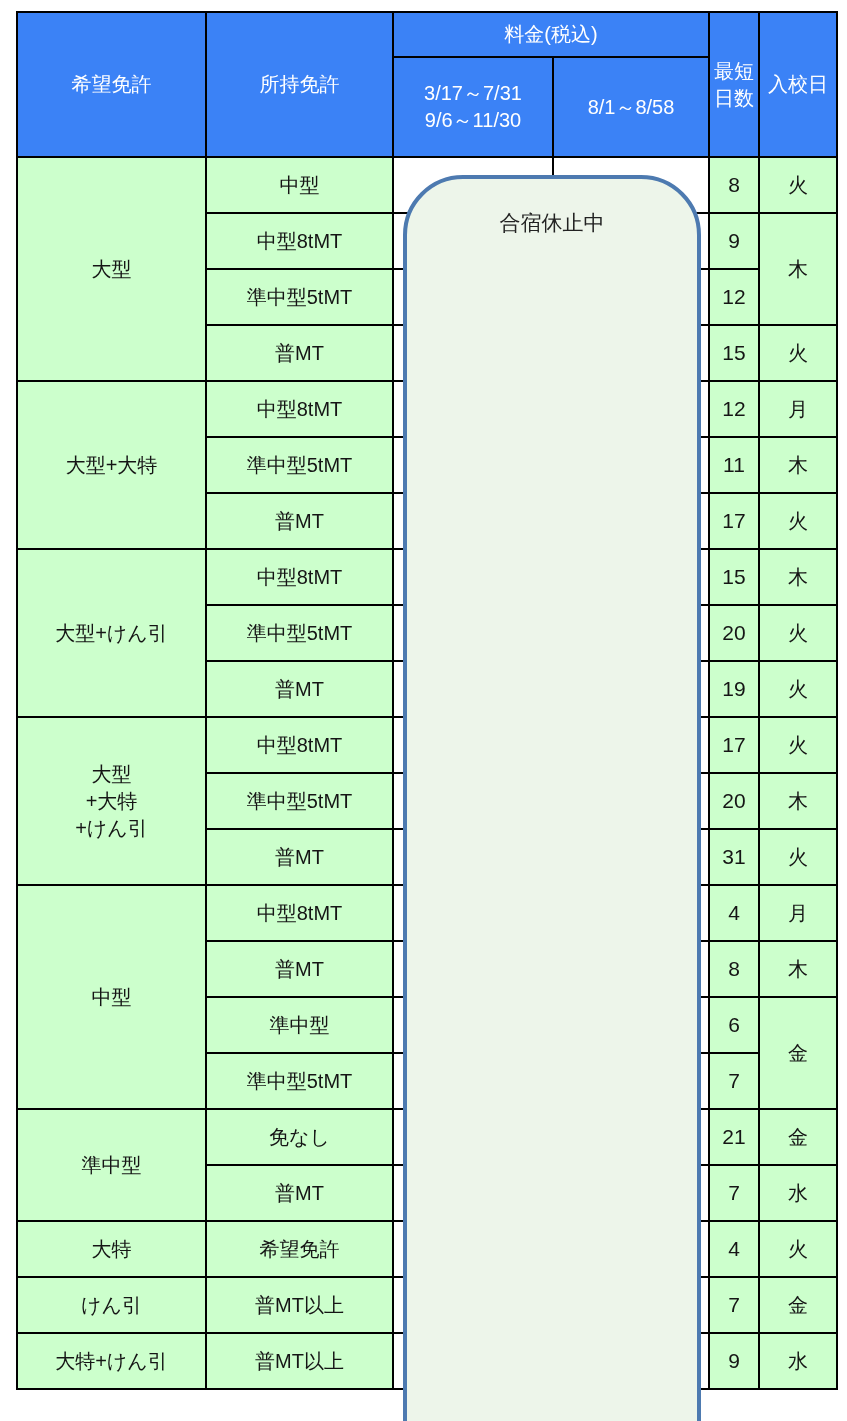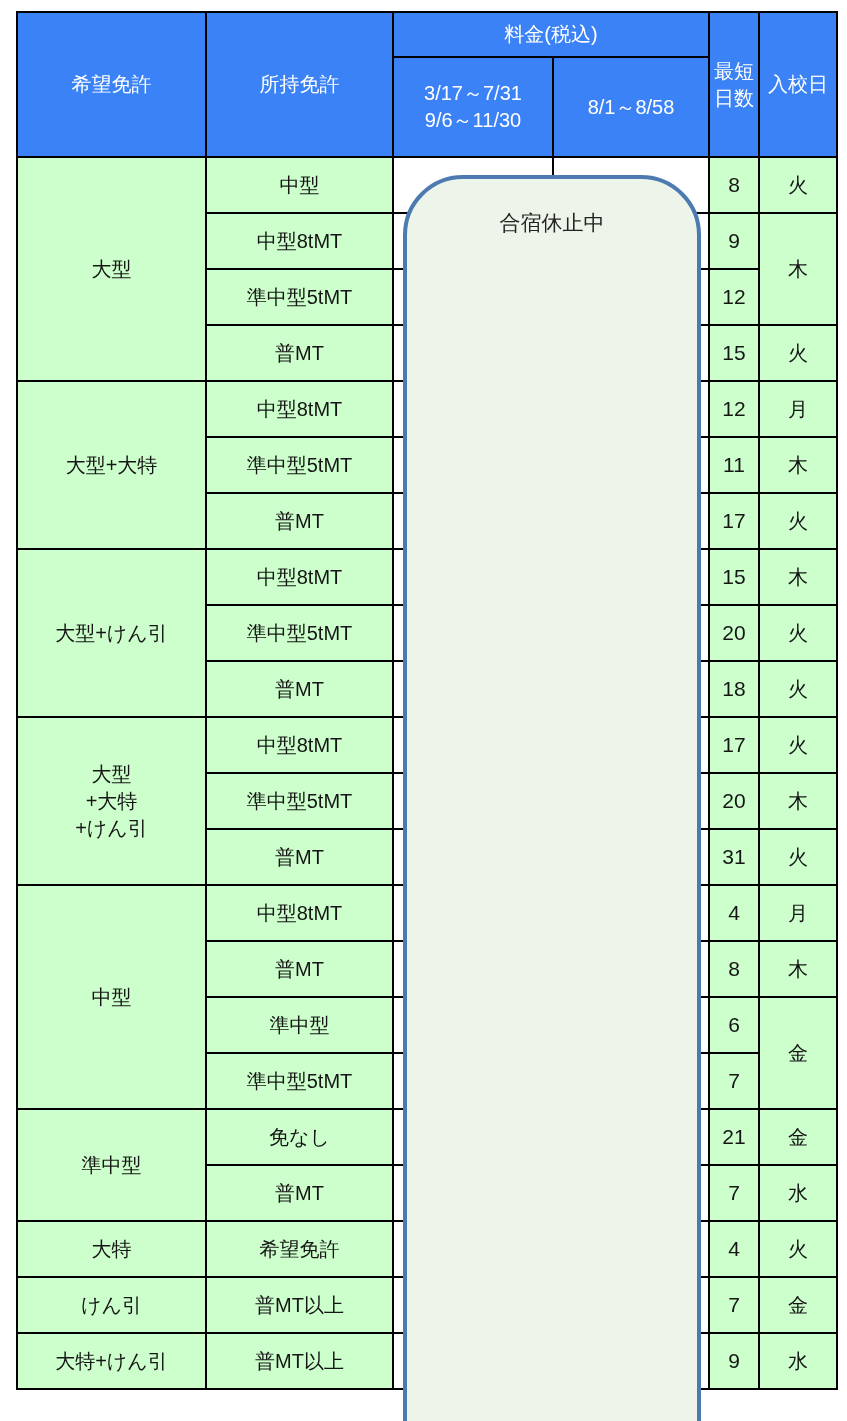--- a/index.html
+++ b/index.html
@@ -164,21 +164,21 @@
           <td class="held">準中型5tMT</td>
           <td class="fee"></td>
           <td class="fee"></td>
           <td class="days">20</td>
           <td class="entry">火</td>
         </tr>
         <tr class="body-row">
           <td class="held">普MT</td>
           <td class="fee"></td>
           <td class="fee"></td>
-          <td class="days">18</td>
+          <td class="days">19</td>
           <td class="entry">火</td>
         </tr>
         <tr class="body-row">
           <td class="group-label pre" rowspan="3">大型
 +大特
 +けん引</td>
           <td class="held">中型8tMT</td>
           <td class="fee"></td>
           <td class="fee"></td>
           <td class="days">17</td>

